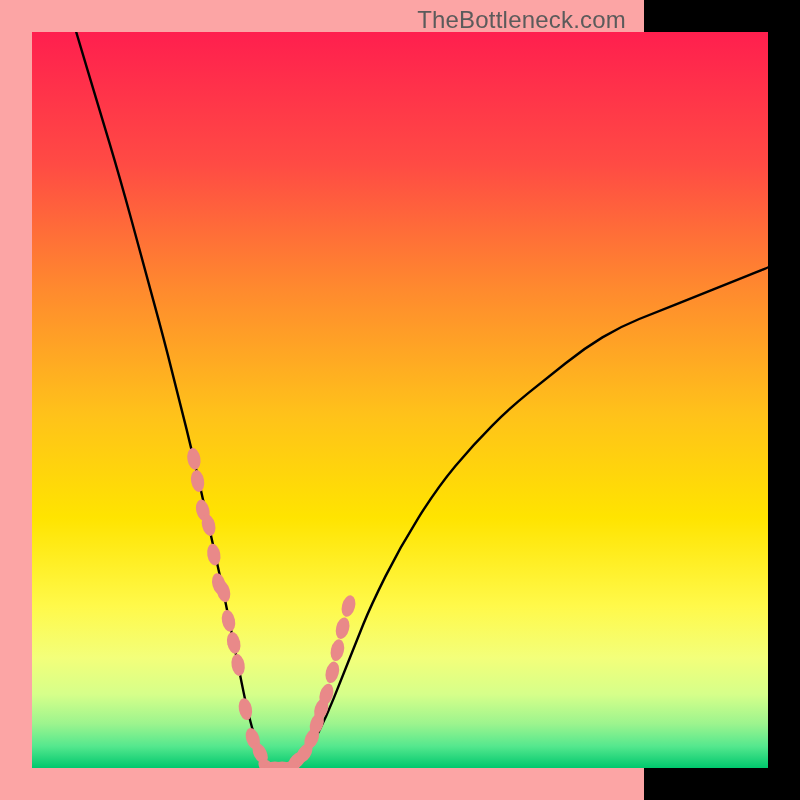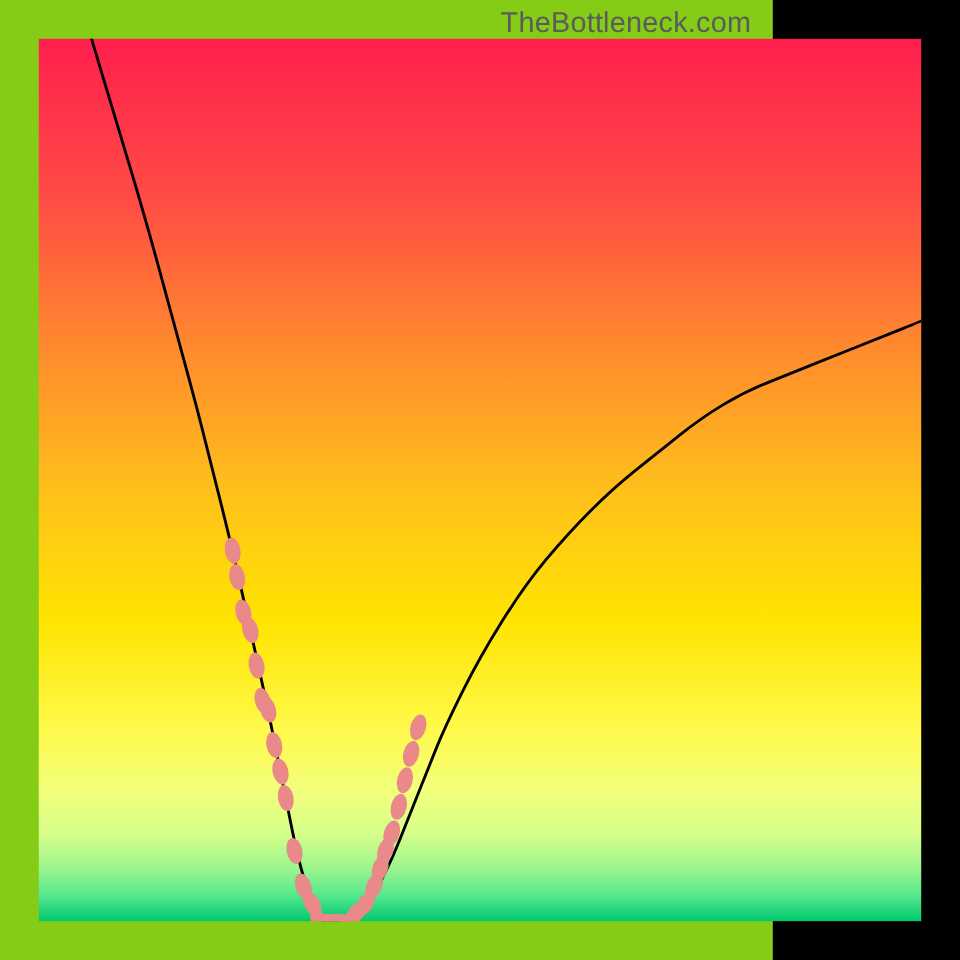--- a/index.html
+++ b/index.html
@@ -10,21 +10,21 @@
     background: #000;
     overflow: hidden;
     font-family: Arial, Helvetica, sans-serif;
   }
   .frame {
     position: absolute;
     left: 0;
     top: 0;
     width: 644px;
     height: 800px;
-    background: #84cc16;
+    background: #fca5a5;
   }
   .plot {
     position: absolute;
     left: 32px;
     top: 32px;
     width: 736px;
     height: 736px;
     overflow: hidden;
   }
   .gradient-bg {

